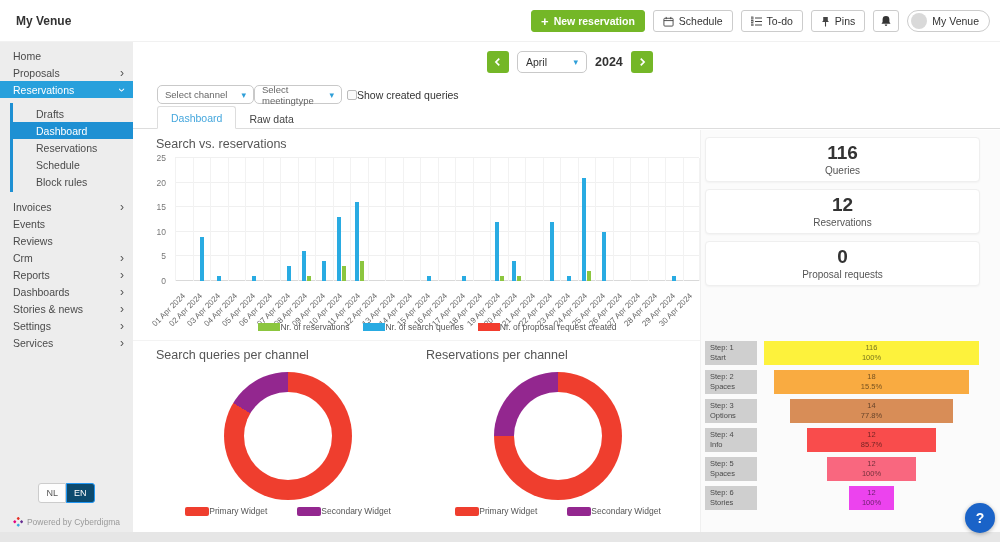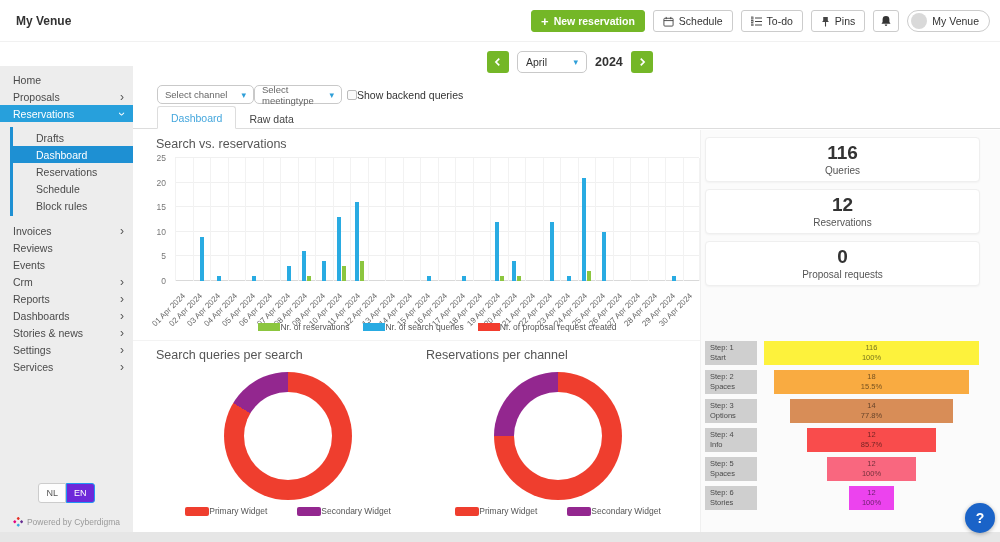--- a/index.html
+++ b/index.html
@@ -16,34 +16,34 @@
   .hdr-right { position:absolute; right:10px; top:10px; display:flex; gap:8px; align-items:center; }
   .btn { height:22px; border:1px solid #ccc; border-radius:3px; background:#fff; font-size:10.5px; color:#333;
          display:flex; align-items:center; gap:5px; padding:0 9px; cursor:pointer; white-space:nowrap; }
   .btn-green { background:#74b727; border-color:#74b727; color:#fff; font-weight:700; }
   .btn-green .plus { font-size:13px; font-weight:700; line-height:1; }
   .icon-btn { width:26px; justify-content:center; padding:0; }
   .account-pill { border-radius:12px; padding:0 10px 0 3px; }
   .avatar { width:16px; height:16px; border-radius:50%; background:#d9d9d9; display:inline-block; }
 
   
-  #sidebar { position:absolute; top:42px; left:0; width:133px; bottom:10px; background:#ededed; font-size:10.5px; color:#4a4a4a; z-index:4;margin-top:24px; }
+  #sidebar { position:absolute; top:42px; left:0; width:133px; bottom:10px; background:#ededed; font-size:10.5px; color:#4a4a4a; z-index:4; }
   #sidebar-nav { padding-top:5px; }
   .side-item { height:17px; display:flex; align-items:center; justify-content:space-between; padding:0 9px 0 13px; cursor:pointer; }
   .side-item .chev { color:#555; font-size:12px; line-height:1; }
   .side-item .chev.down { transform:rotate(90deg); }
   .side-item.active { background:#27a0dc; color:#fff; }
   .side-item.active .chev { color:#fff; }
   .side-item.selected { background:#1e90d3; color:#fff; }
   .submenu { border-left:3px solid #1e90d3; margin:5px 0 5px 10px; padding:2px 0; }
   .side-item.sub { padding-left:23px; }
   #lang-row { position:absolute; bottom:29px; left:0; right:0; display:flex; justify-content:center; }
   .lang-btn { font-size:9px; padding:4px 7px; border:1px solid #ccc; background:#fdfdfd; color:#555; cursor:pointer; }
   #lang-nl { border-radius:3px 0 0 3px; }
-  #lang-en { border-radius:0 3px 3px 0; background:#6d28d9; border-color:#2196f3; color:#fff; }
+  #lang-en { border-radius:0 3px 3px 0; background:#0c4a6e; border-color:#2196f3; color:#fff; }
   #powered { position:absolute; bottom:5px; left:0; right:0; text-align:center; font-size:8.5px; color:#9a9a9a;
              display:flex; align-items:center; justify-content:center; gap:4px; }
 
   
   #datenav { position:absolute; top:51px; left:487px; display:flex; gap:8px; align-items:center; height:22px; z-index:3; }
   .nav-arrow { width:22px; height:22px; background:#74b727; border-radius:3px; color:#fff; display:flex;
                align-items:center; justify-content:center; cursor:pointer; }
   #month-select { width:70px; height:22px; border:1px solid #c9c9c9; border-radius:5px; background:#fff;
                   display:flex; align-items:center; justify-content:space-between; padding:0 8px; font-size:10.5px; color:#333; cursor:pointer; }
   .blue-caret { color:#2e9fd8; font-size:9px; }
@@ -201,24 +201,24 @@
           </div>
           <div class="side-item sub">
             <span class="side-label">Block rules</span>
           </div>
         </div>
         <div class="side-item" style="margin-top: 6px;">
           <span class="side-label">Invoices</span>
           <span class="chev">›</span>
         </div>
         <div class="side-item">
+          <span class="side-label">Events</span>
+        </div>
+        <div class="side-item">
           <span class="side-label">Reviews</span>
-        </div>
-        <div class="side-item">
-          <span class="side-label">Events</span>
         </div>
         <div class="side-item">
           <span class="side-label">Crm</span>
           <span class="chev">›</span>
         </div>
         <div class="side-item">
           <span class="side-label">Reports</span>
           <span class="chev">›</span>
         </div>
         <div class="side-item">
@@ -282,21 +282,21 @@
   <div id="filters">
     <div class="filter-select" id="channel-select">
       <span>Select channel</span>
       <span class="blue-caret">▾</span>
     </div>
     <div class="filter-select" id="meetingtype-select">
       <span>Select meetingtype</span>
       <span class="blue-caret">▾</span>
     </div>
     <span id="backend-checkbox"></span>
-    <span id="backend-label">Show backend queries</span>
+    <span id="backend-label">Show created queries</span>
   </div>
 
   <div id="tabs-row">
     <div class="tab active">Dashboard</div>
     <div class="tab">Raw data</div>
   </div>
 
   <div id="chart-title">Search vs. reservations</div>
   <div id="y-axis">
       <div class="y-label" style="top: 119px;">0</div>
@@ -516,21 +516,21 @@
         <div class="funnel-track">
           <div class="funnel-bar" style="width: 21%; background: rgb(236, 67, 238);">
             <div>12</div>
             <div>100%</div>
           </div>
         </div>
       </div>
     </div>
 
   <div class="donut-panel" id="donut1">
-    <div class="donut-title">Search queries per search</div>
+    <div class="donut-title">Search queries per channel</div>
     <div class="donut" style="background: conic-gradient(rgb(239, 62, 46) 0deg, rgb(239, 62, 46) 301.034deg, rgb(147, 39, 143) 301.034deg, rgb(147, 39, 143) 360deg);"></div>
     <div class="donut-legend">
         <div class="legend-item">
           <span class="donut-swatch" style="background: rgb(239, 62, 46);"></span>
           <span>Primary Widget</span>
         </div>
         <div class="legend-item">
           <span class="donut-swatch" style="background: rgb(147, 39, 143);"></span>
           <span>Secondary Widget</span>
         </div>

